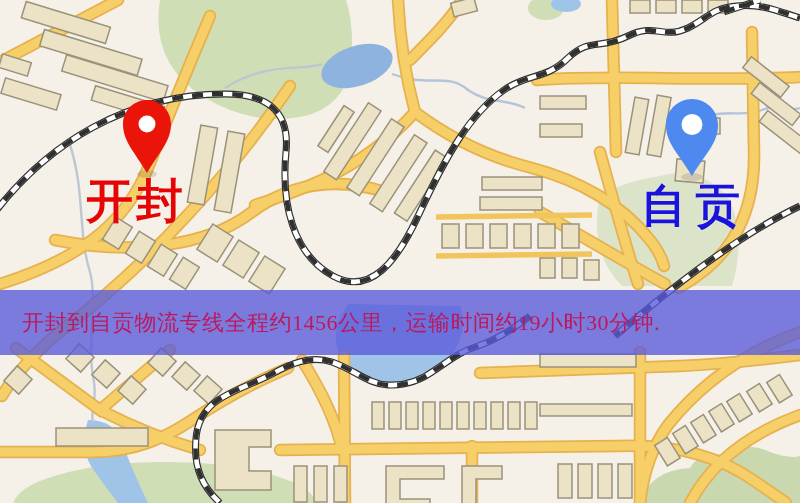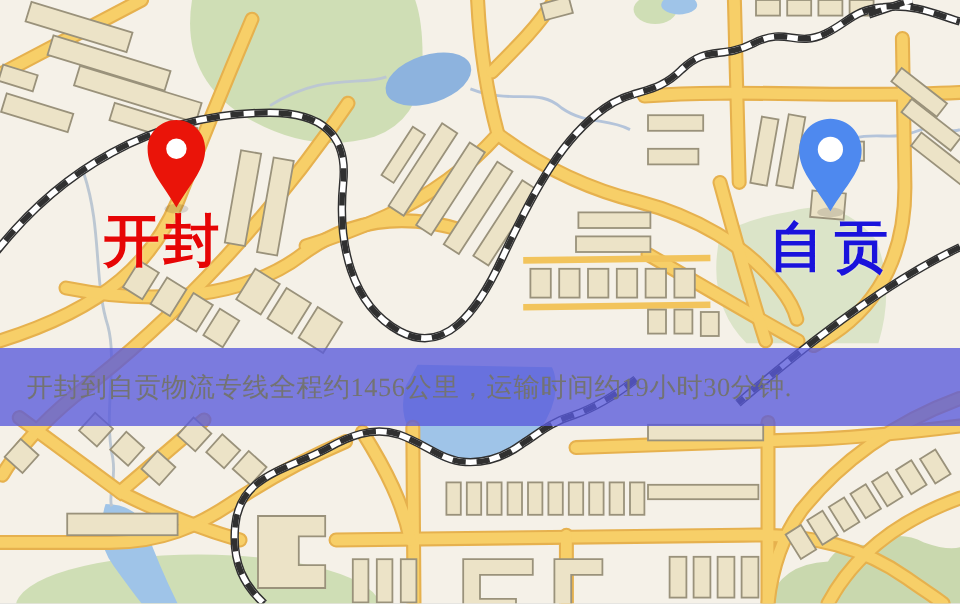--- a/index.html
+++ b/index.html
@@ -213,17 +213,17 @@
       <ellipse cx="692" cy="177" rx="11" ry="4" fill="rgba(0,0,0,0.12)"></ellipse>
       <path d="M692,176 C678,153 666,143 666,125 C666,110.6 677.6,99 692,99 C706.4,99 718,110.6 718,125 C718,143 706,153 692,176 Z" fill="#4e89ef"></path>
       <circle cx="692" cy="124.5" r="10.5" fill="#ffffff"></circle>
     </g>
   </svg>
 
   <div class="city-label dest-label" style="color: rgb(26, 19, 220);">自贡</div>
 
   <div class="city-label origin-label" style="color: rgb(230, 5, 5);">开封</div>
 
-  <div class="route-banner" style="background: rgba(88, 90, 219, 0.78); color: #737373;">
+  <div class="route-banner" style="background: rgba(88, 90, 219, 0.78); color: #be185d;">
     <span>开封到自贡物流专线全程约1456公里，运输时间约19小时30分钟.</span>
   </div>
 
 </div>
 
 </body></html>

